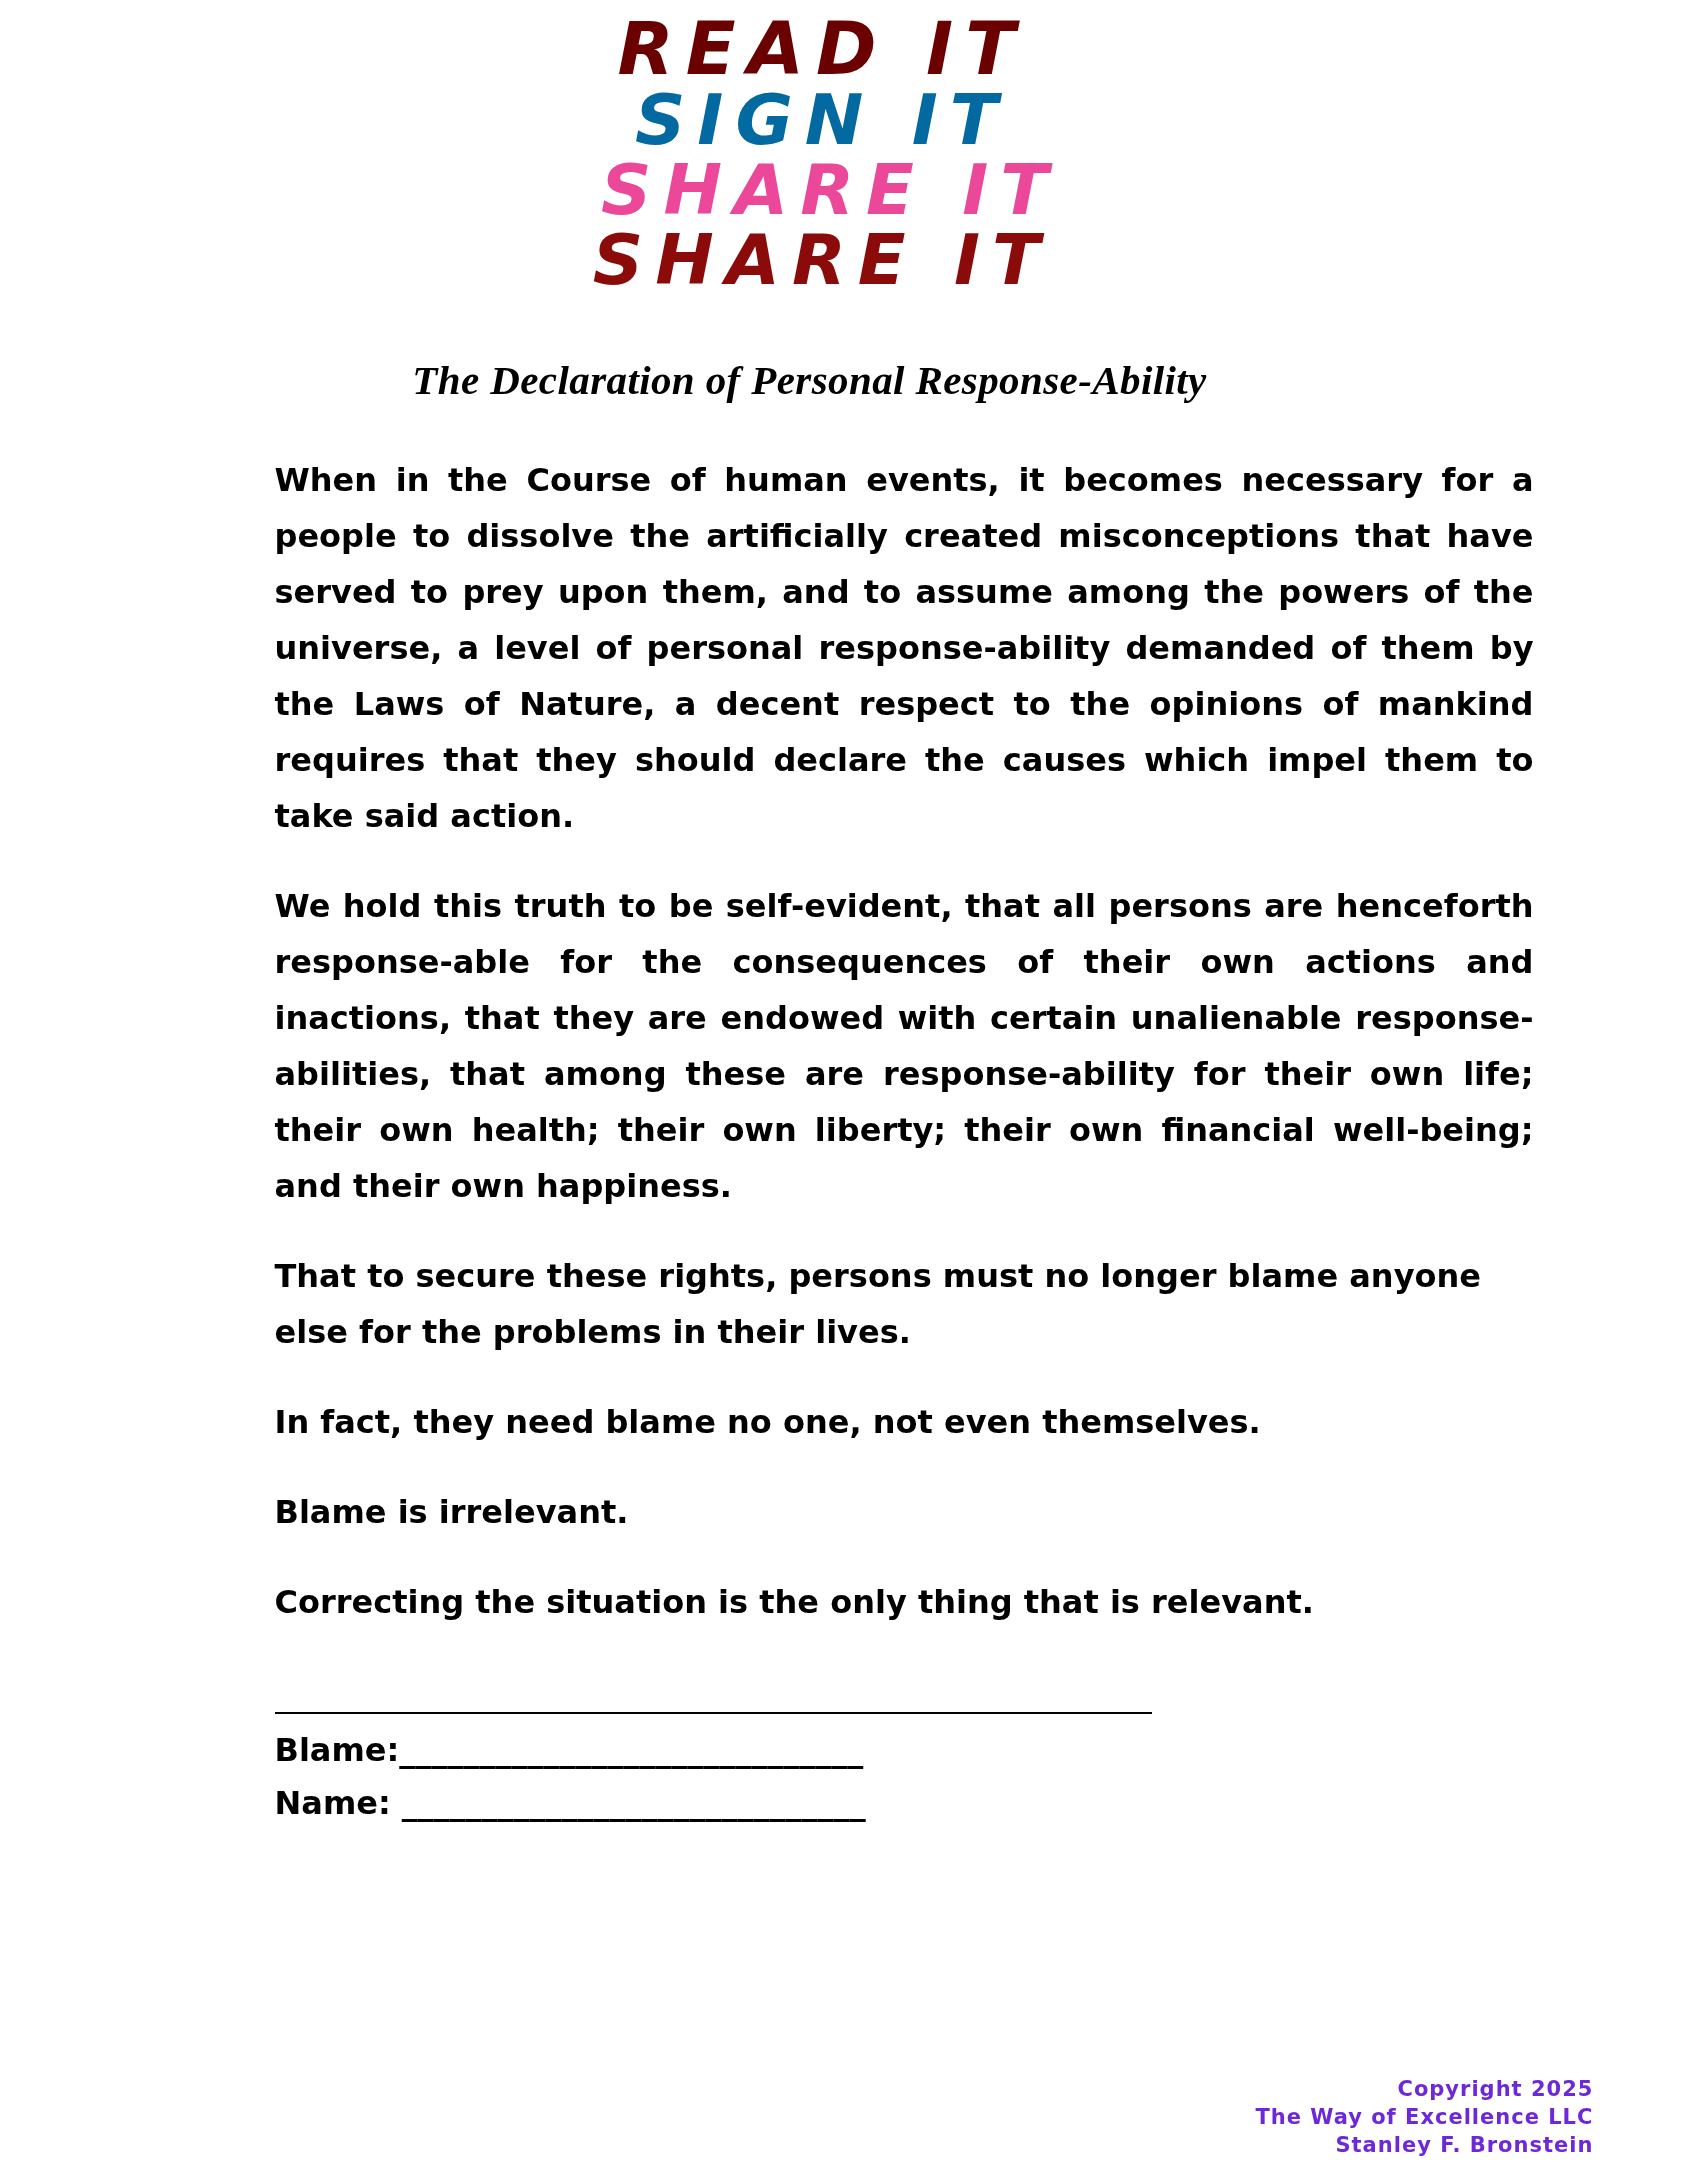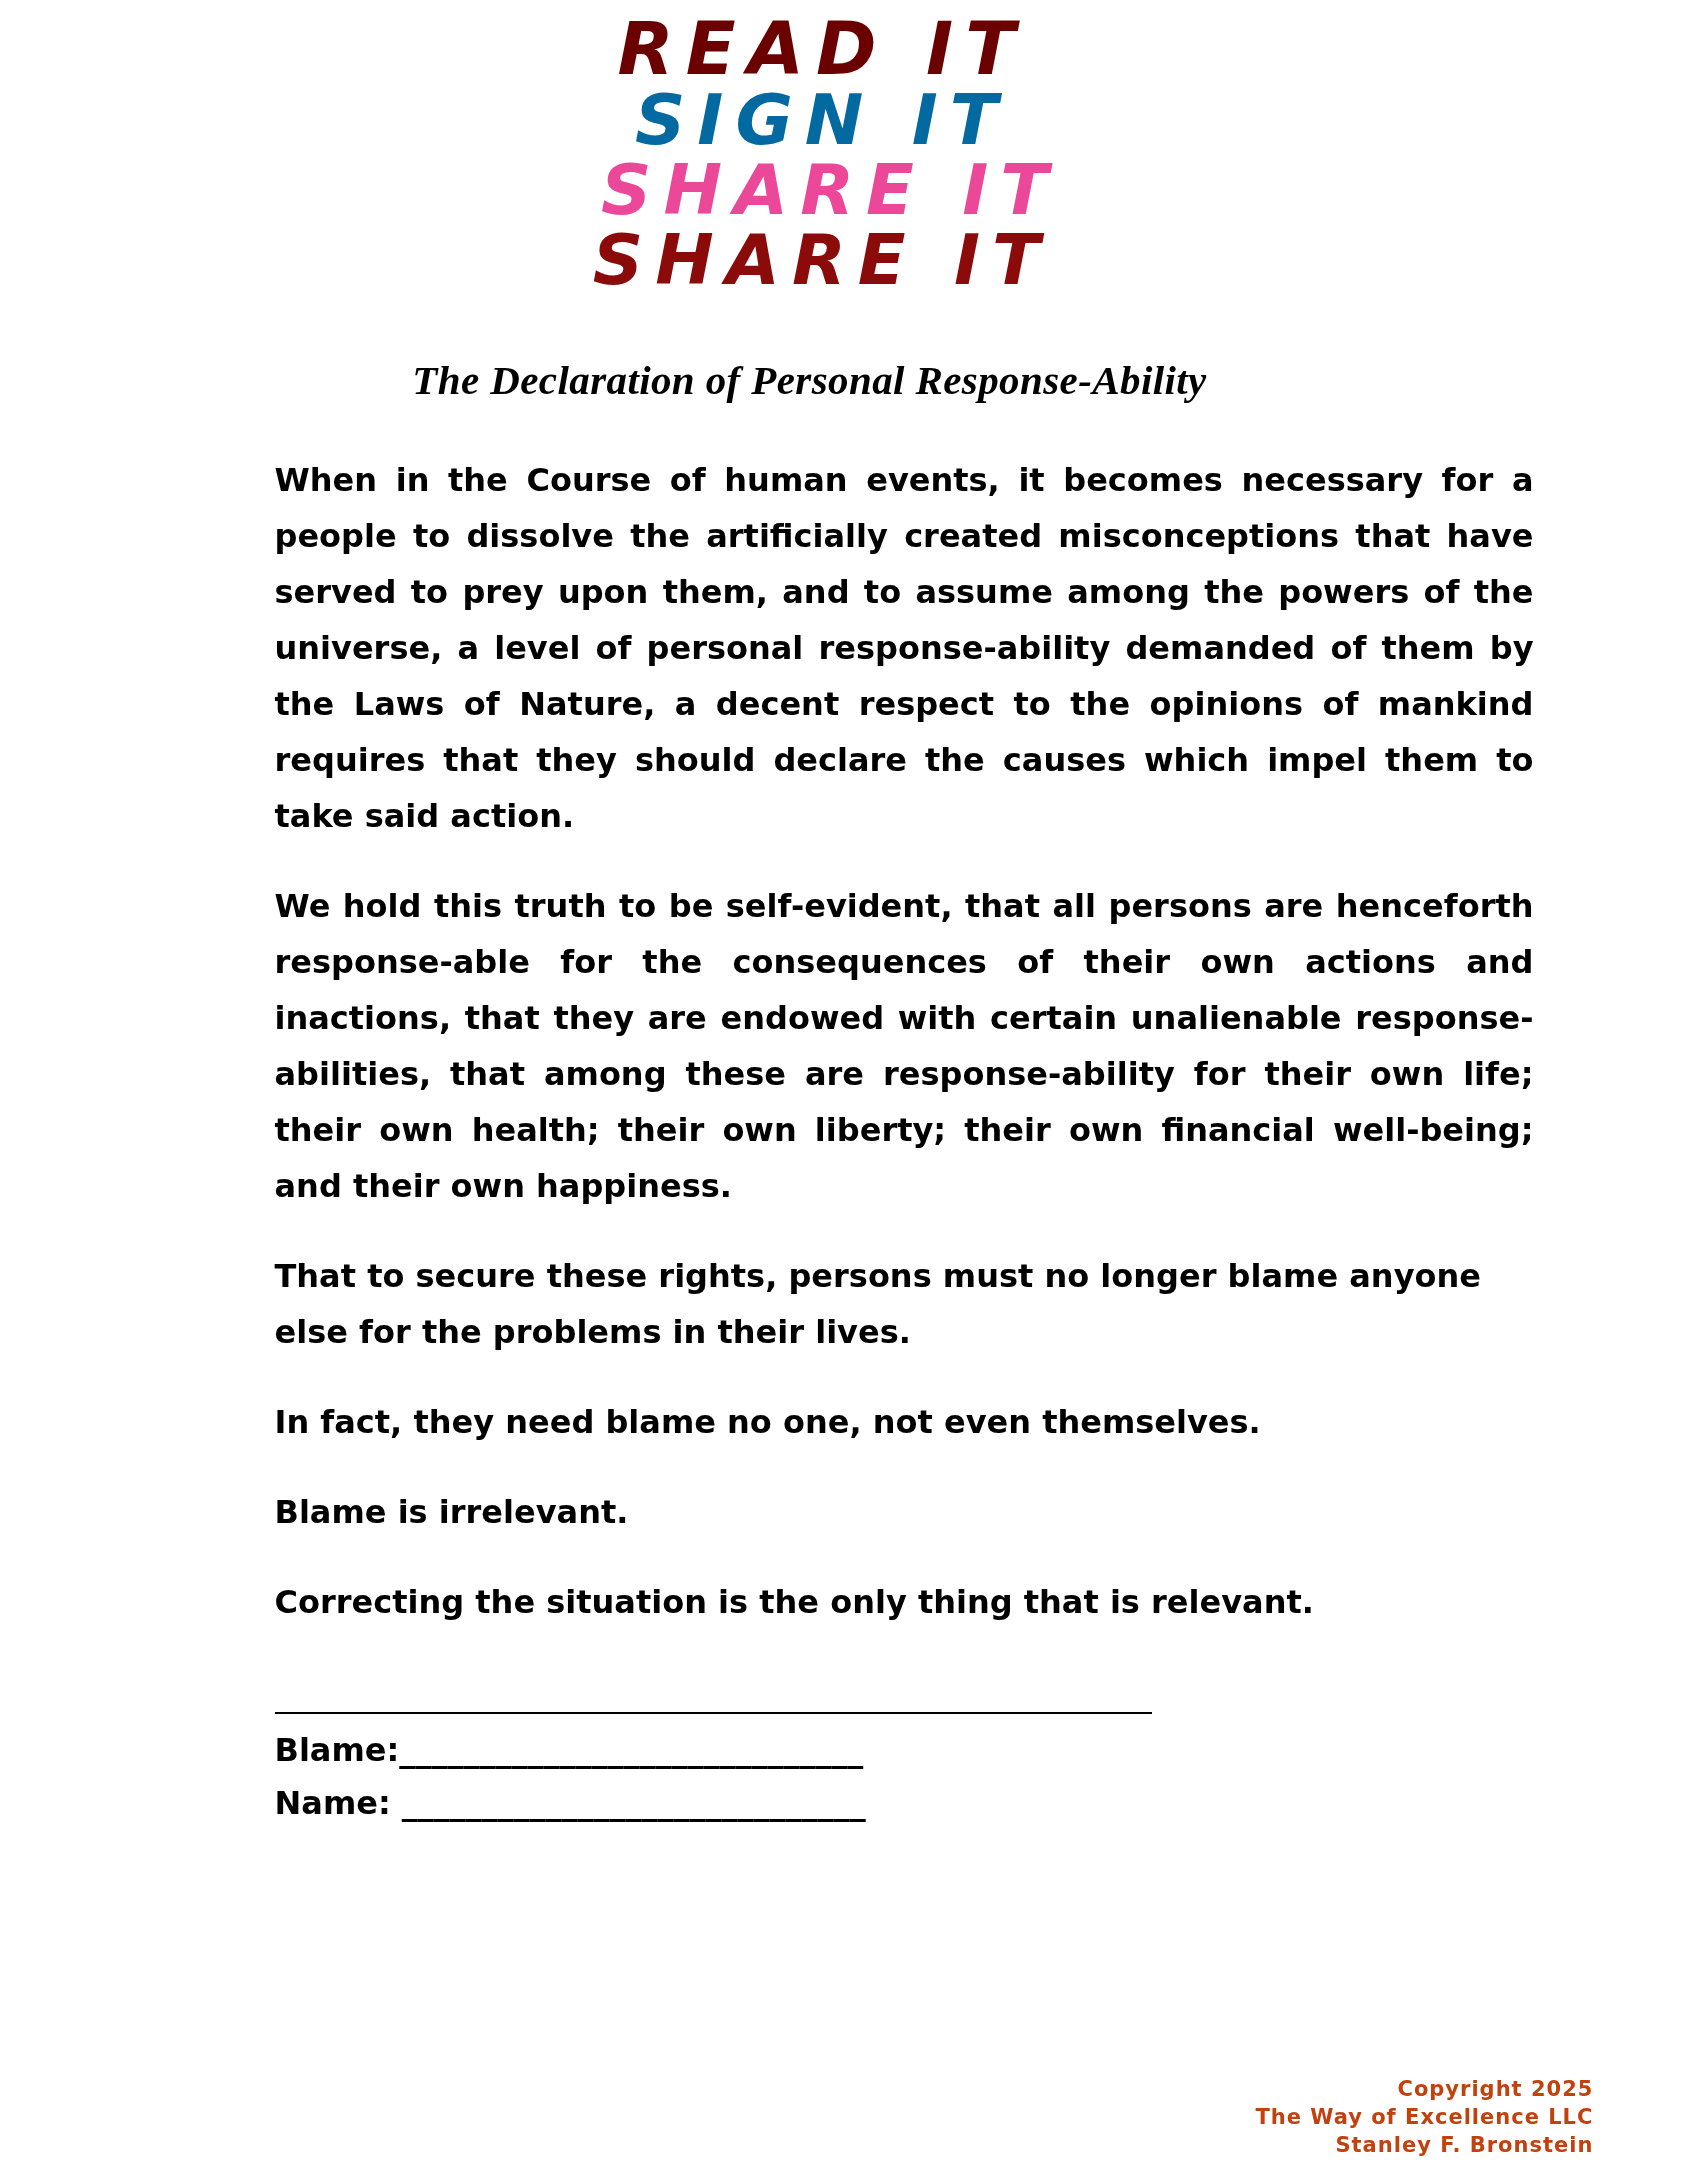--- a/index.html
+++ b/index.html
@@ -103,21 +103,21 @@
   .footer {
     position: absolute;
     right: 25.6px;
     bottom: 22px;
     text-align: right;
     font-family: "DejaVu Sans", sans-serif;
     font-weight: bold;
     font-size: 21px;
     line-height: 28px;
     letter-spacing: 1px;
-    color: #c2410c;
+    color: #6d28d9;
   }
 </style>
 </head>
 <body>
 
 <div class="page">
 
   <div class="headline">
     <div class="headline-line l1">READ IT</div>
     <div class="headline-line l2">SIGN IT</div>

